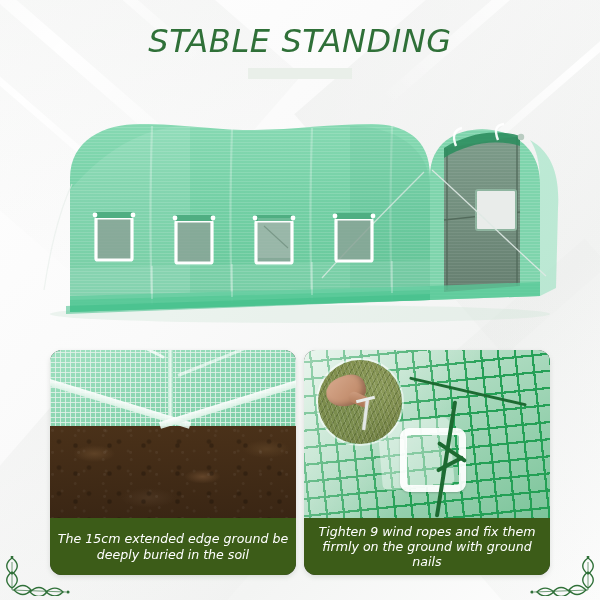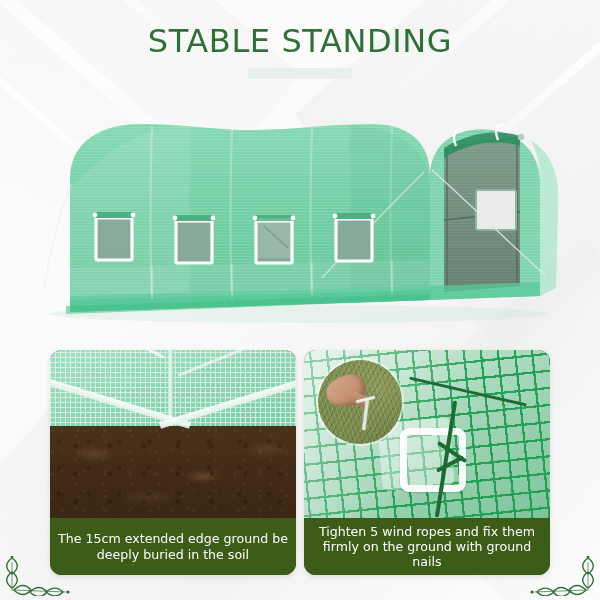--- a/index.html
+++ b/index.html
@@ -1,21 +1,21 @@
 <!DOCTYPE html>
 <html><head>
 <meta charset="utf-8">
 <style>
   html,body{margin:0;padding:0;}
   body{
     width:600px;height:600px;overflow:hidden;
     font-family:"Liberation Sans", sans-serif;
     background:#ffffff;
   }
-  .stage{position:relative;width:600px;height:600px;overflow:hidden;background:#fdba74;}
+  .stage{position:relative;width:600px;height:600px;overflow:hidden;background:#fdba74;font-style:italic;}
 
   
   .bg-base{position:absolute;inset:0;background:
       linear-gradient(135deg,#ffffff 0%,#fafafa 40%,#f3f4f3 70%,#ffffff 100%);}
   .bg-streak{position:absolute;background:linear-gradient(90deg,rgba(255,255,255,0),rgba(255,255,255,.95),rgba(255,255,255,0));
      transform-origin:center;pointer-events:none;}
   .bg-shade{position:absolute;background:linear-gradient(135deg,rgba(228,230,228,.75),rgba(255,255,255,0));pointer-events:none;}
   .s1{left:-150px;top:40px;width:420px;height:14px;transform:rotate(41deg);}
   .s2{left:-190px;top:95px;width:420px;height:7px;transform:rotate(41deg);}
   .s3{left:-60px;top:-40px;width:300px;height:10px;transform:rotate(41deg);}
@@ -315,21 +315,21 @@
       <div class="rope rope2"></div>
       <div class="rope rope3"></div>
       <div class="inset-circle">
         <div class="grass"></div>
         <div class="hand"></div>
         <div class="finger"></div>
         <div class="nail-head"></div>
         <div class="nail"></div>
       </div>
     </div>
-    <div class="caption">Tighten 5 wind ropes and fix them firmly on the ground with ground nails</div>
+    <div class="caption">Tighten 9 wind ropes and fix them firmly on the ground with ground nails</div>
   </div>
 
   <div class="ornament orn-bl">
     <svg width="66" height="40" viewBox="0 0 66 40" xmlns="http://www.w3.org/2000/svg">
       <g fill="none" stroke="#2f7038" stroke-width="1.4">
         <path d="M6,2 C13,7 13,13 6,18 C-1,13 -1,7 6,2 Z"></path>
         <path d="M6,16 C13,21 13,27 6,32 C-1,27 -1,21 6,16 Z"></path>
         <path d="M8,34 C14,40 20,40 25,34 C20,28 14,28 8,34 Z"></path>
         <path d="M24,36 C30,42 36,42 41,36 C36,30 30,30 24,36 Z"></path>
         <path d="M40,36 C46,41 52,41 57,36 C52,31 46,31 40,36 Z"></path>

